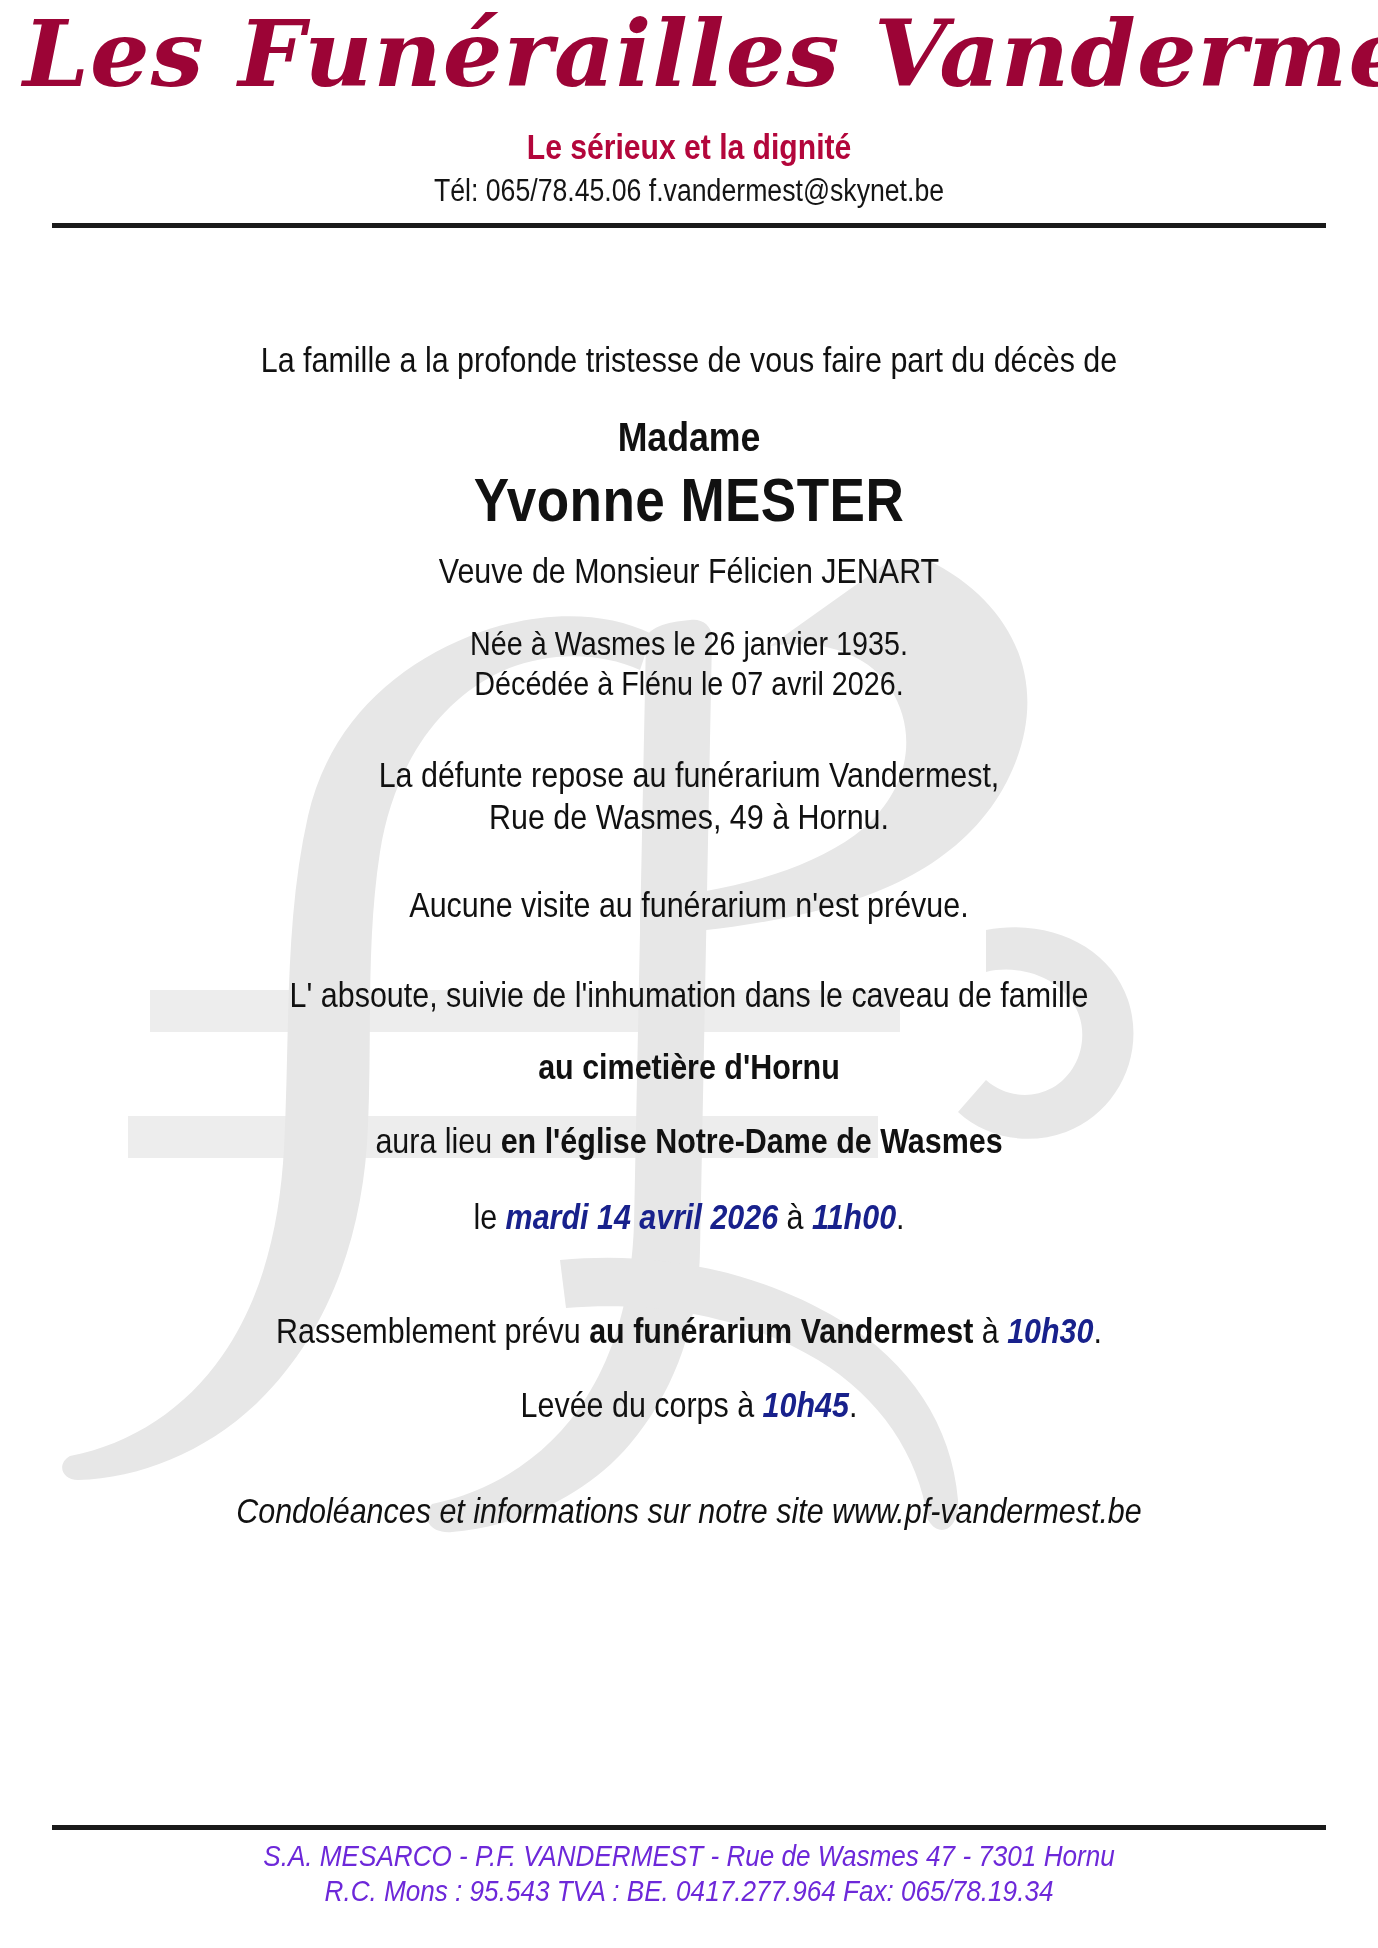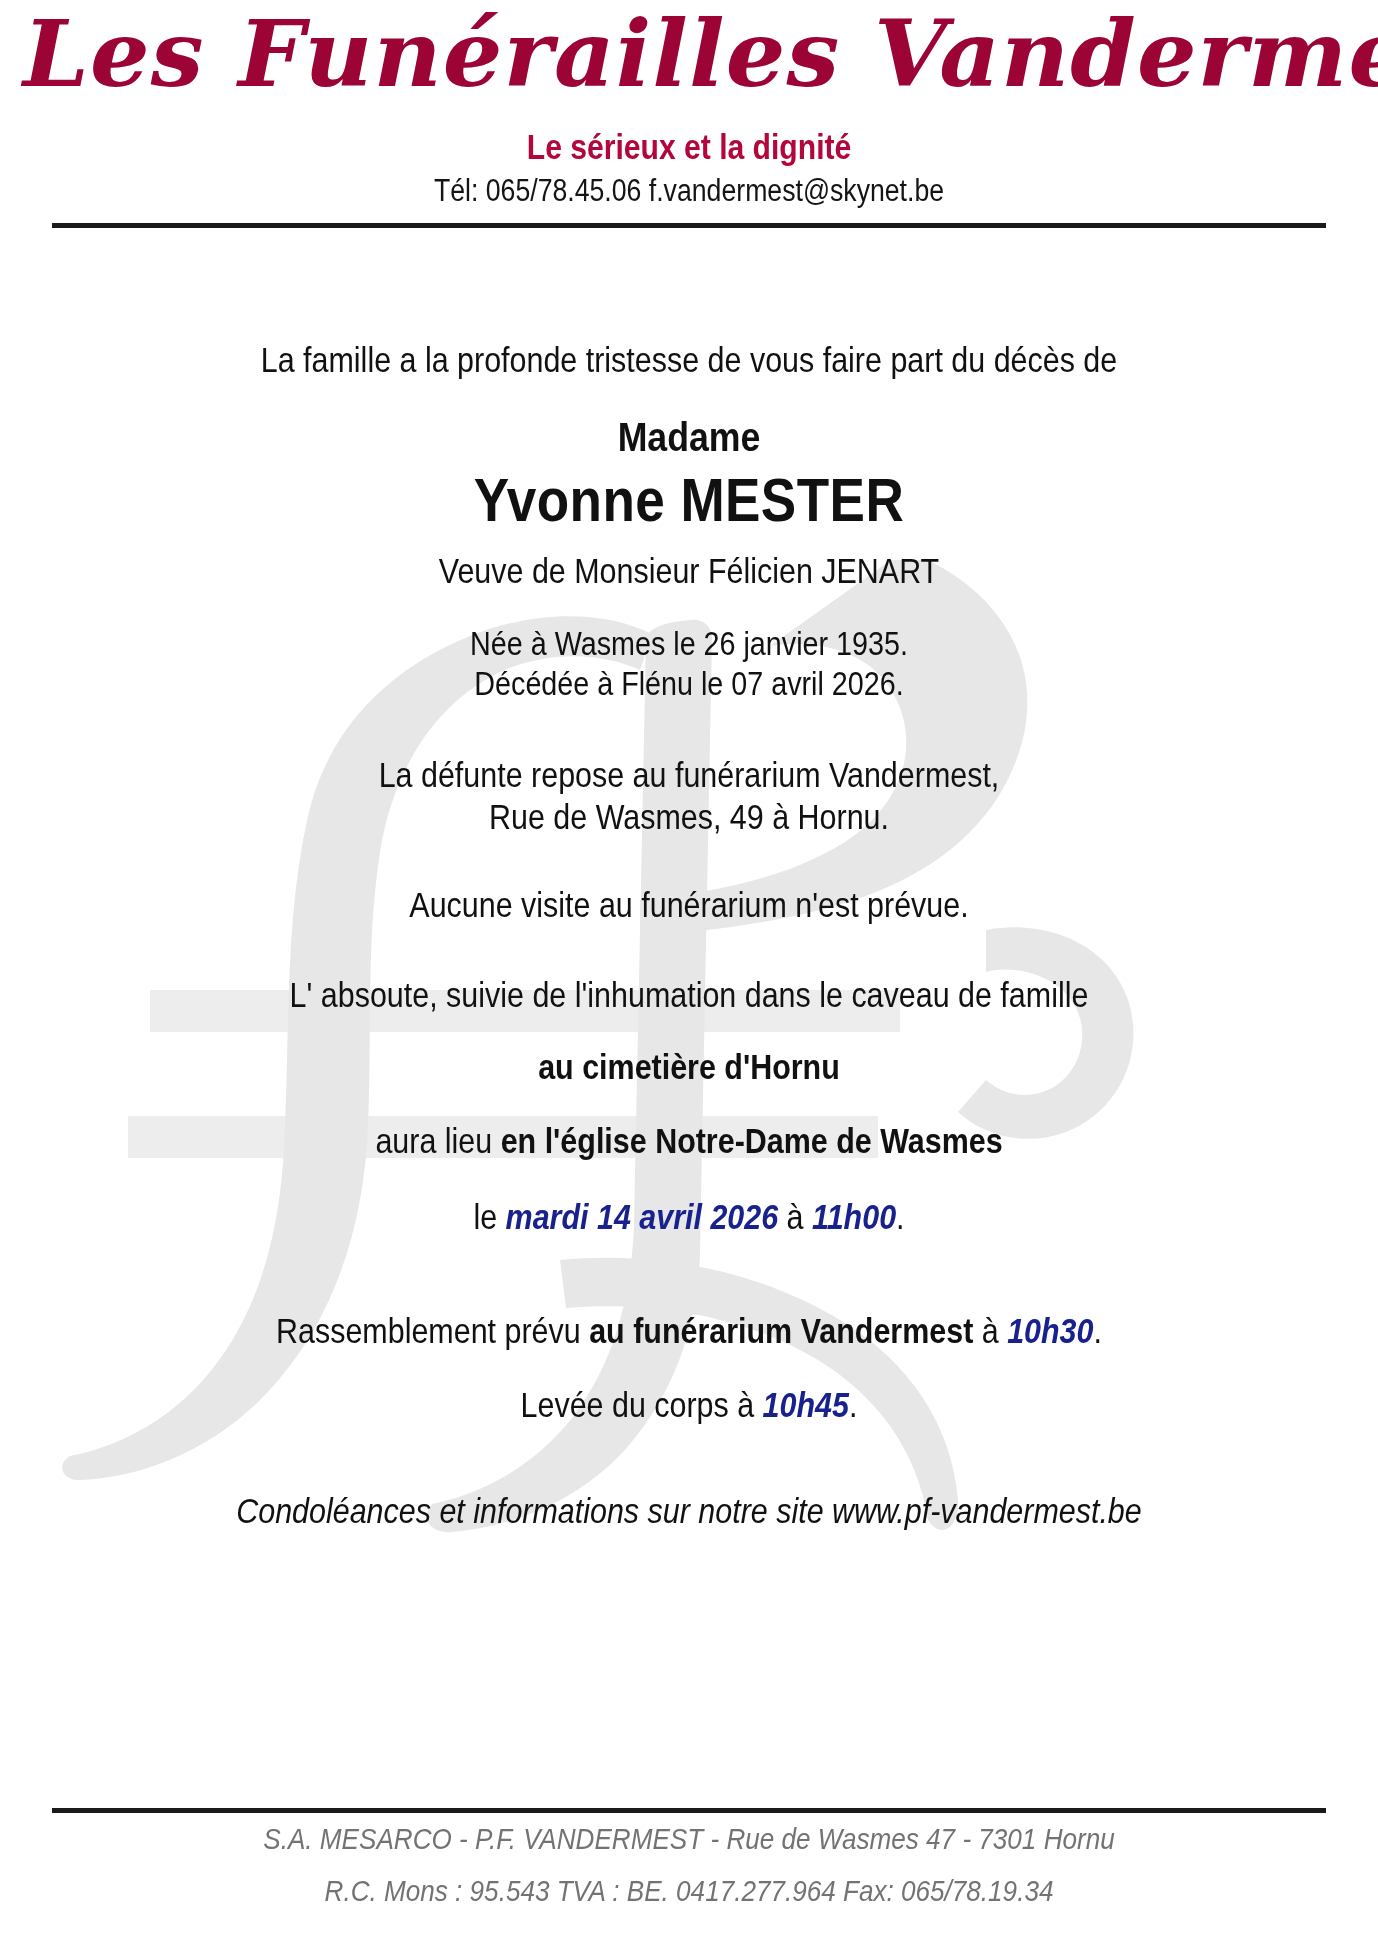--- a/index.html
+++ b/index.html
@@ -141,25 +141,25 @@
     left: 36px;
     right: 36px;
     bottom: 40px;
     z-index: 3;
   }
   .footer-text {
     text-align: center;
     font-family: "Liberation Sans Narrow", "Liberation Sans", sans-serif;
     font-style: italic;
     font-size: 29px;
-    color: #737373;
+    color: #6d28d9;
     margin-top: 10px;
   }
   .footer-text .line { transform: scaleX(0.9); }
-  .footer-line-2 { margin-top: 19px; }
+  .footer-line-2 { margin-top: 2px; }
 </style>
 </head>
 <body>
 
 <div class="page">
 
   <div class="watermark">
     <svg viewBox="0 0 1378 1040" xmlns="http://www.w3.org/2000/svg" aria-hidden="true">
       <g fill="#e7e7e7">
 

